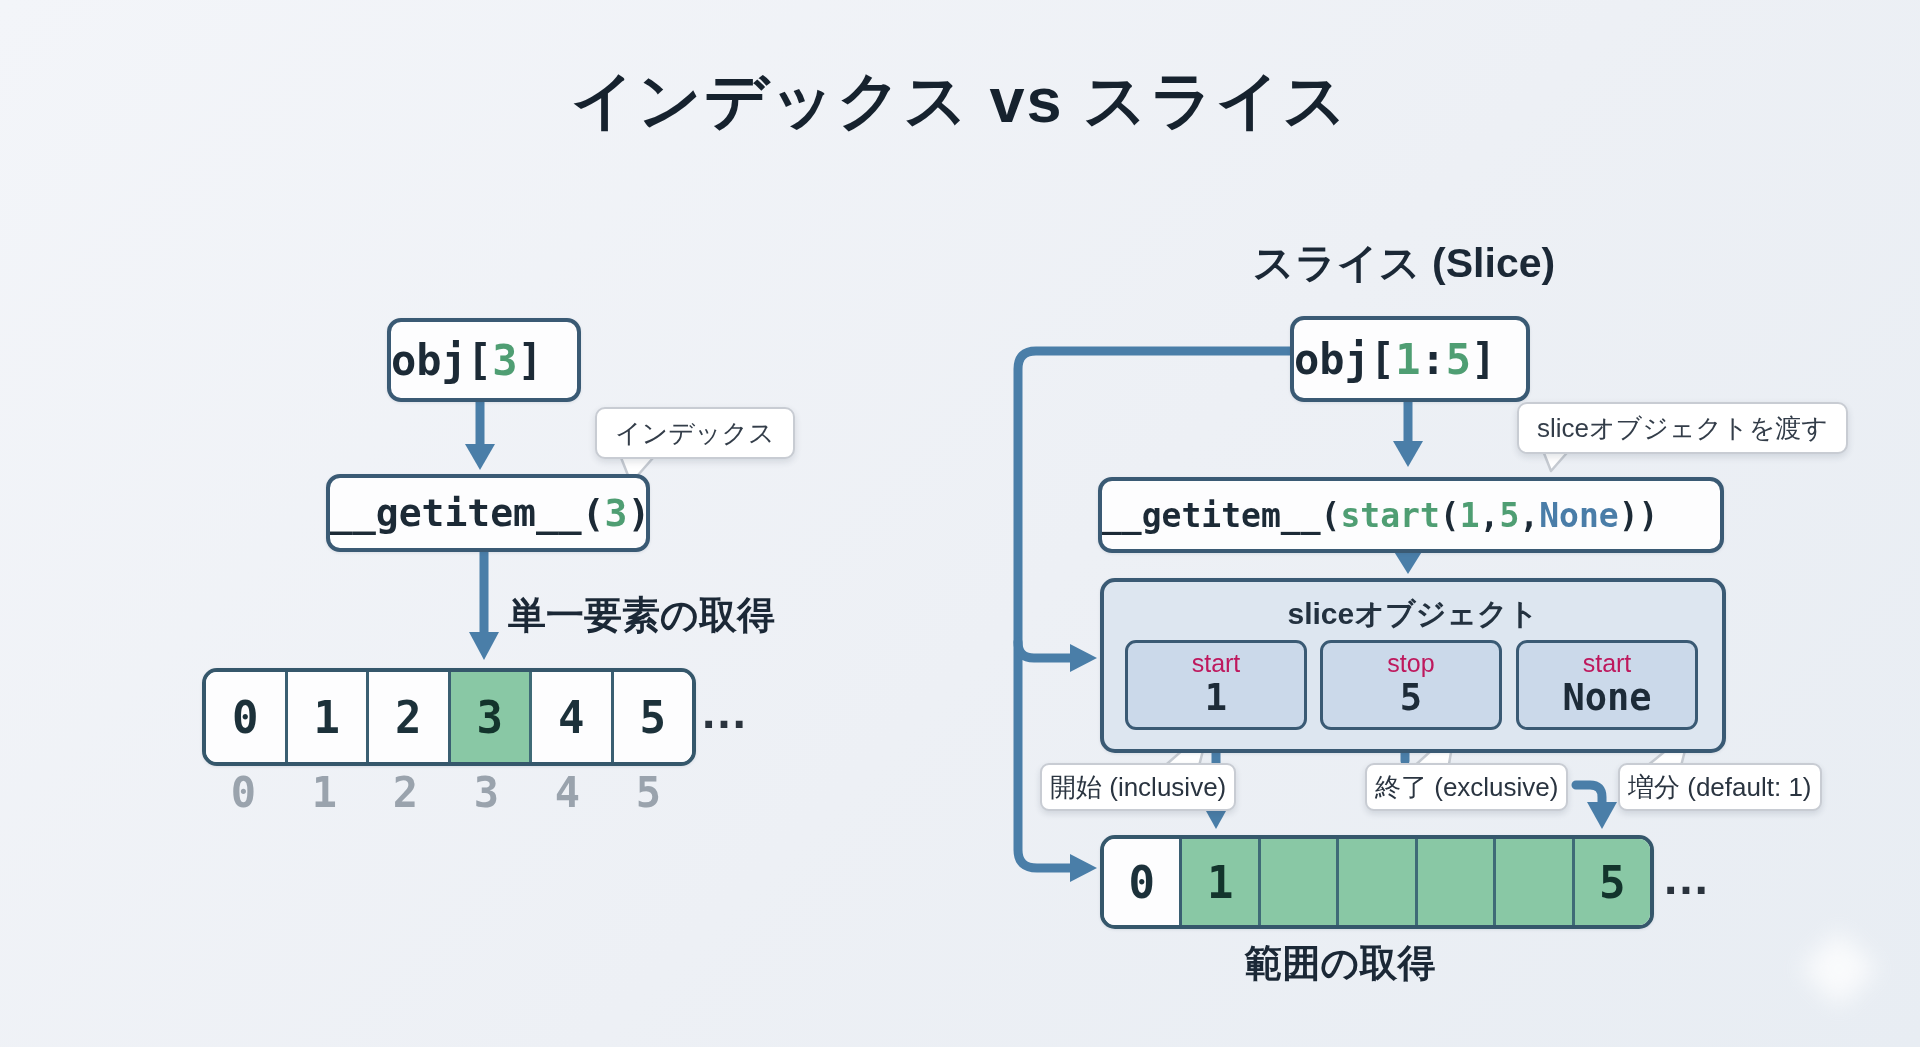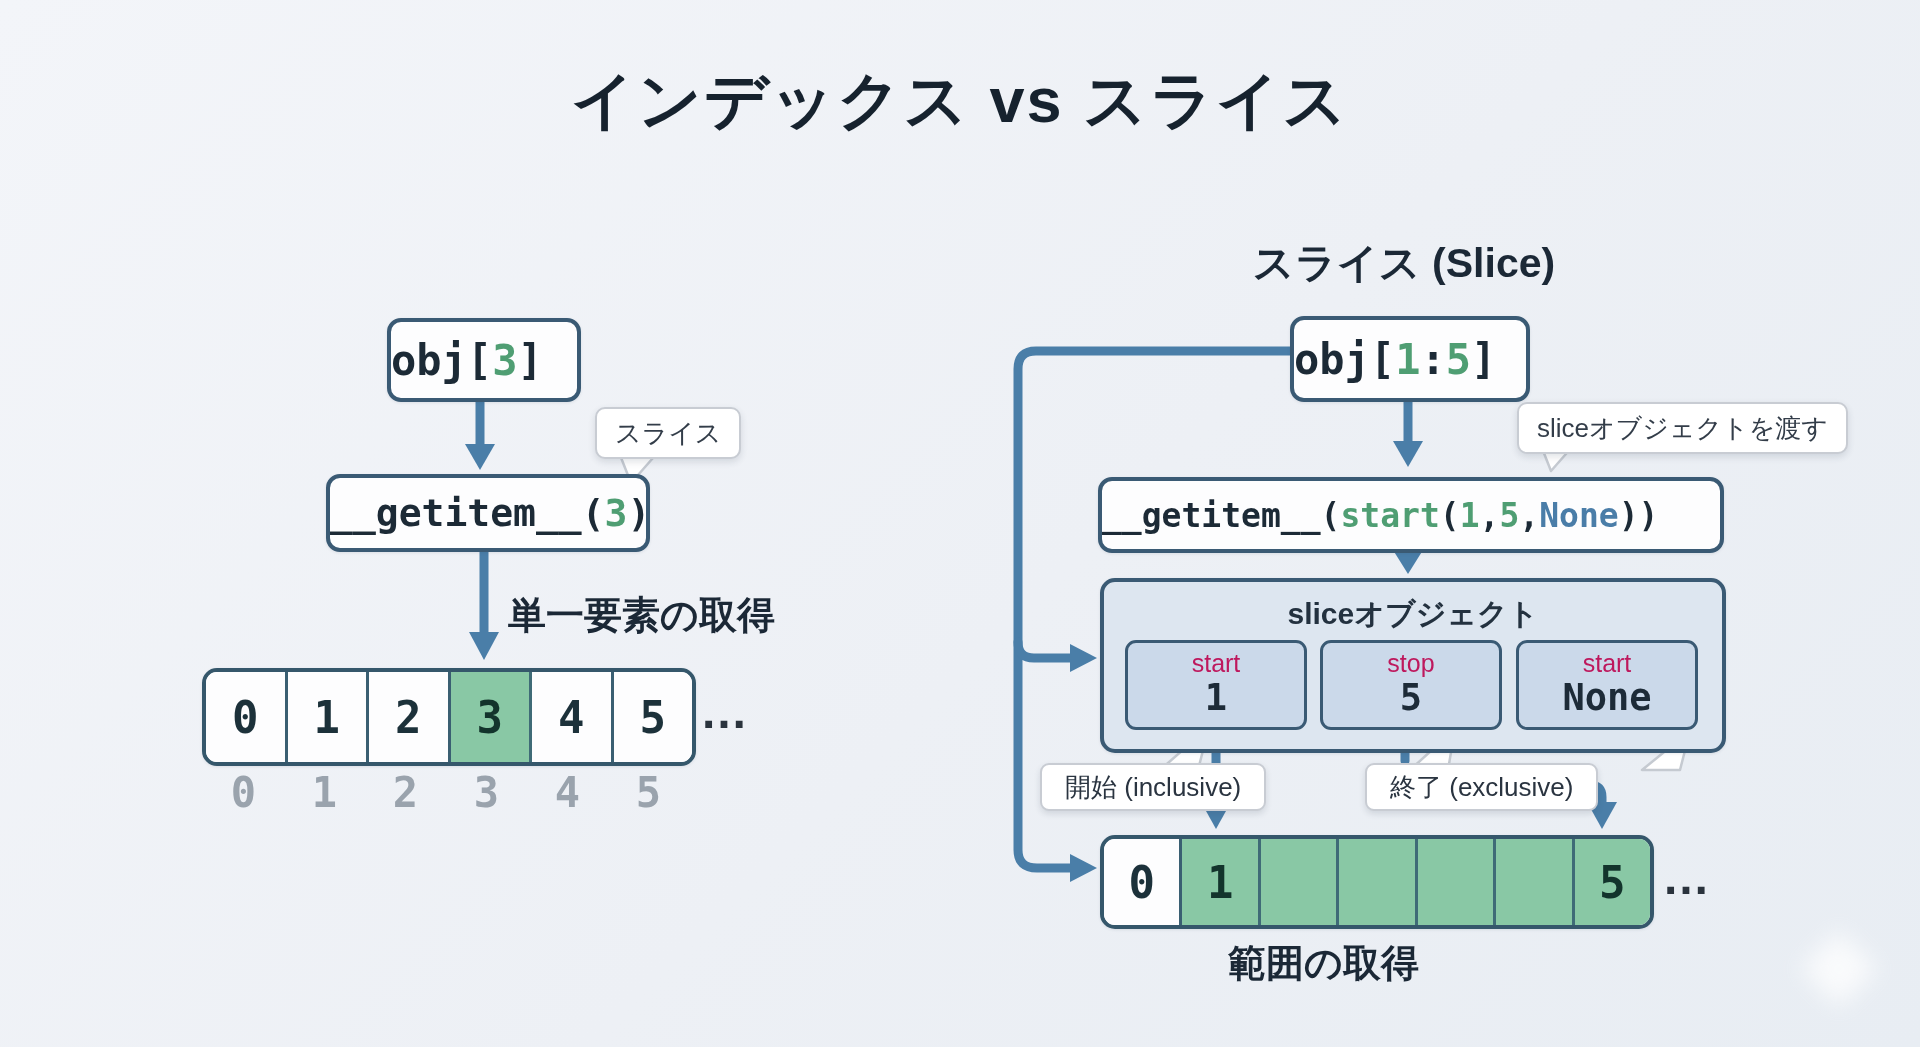--- a/index.html
+++ b/index.html
@@ -69,21 +69,21 @@
     background:#cbd9ea;border:3.5px solid #3a5a74;border-radius:11px;
     display:flex;flex-direction:column;align-items:center;justify-content:center;
     box-sizing:border-box;
   }
   .field .flabel{font-size:25px;color:#be185d;line-height:1.1;}
   .field .fvalue{font-size:37px;font-weight:600;color:#1d2b38;line-height:1.15;font-family:"DejaVu Sans Mono","Liberation Mono",monospace;}
 
   .bubble{
     position:absolute;background:#ffffff;border:2px solid #c8ccd3;border-radius:9px;
     color:#2a3440;font-size:26px;display:flex;align-items:center;
-    white-space:nowrap;padding:0 23px;height:44px;
+    white-space:nowrap;padding:0 8px;height:44px;
     box-shadow:0 3px 6px rgba(40,55,75,.14);z-index:3;
   }
 
   svg.overlay{position:absolute;left:0;top:0;z-index:1;}
   .sparkle{
     left:1812px;top:942px;width:54px;height:54px;background:#ffffff;
     transform:rotate(45deg);filter:blur(11px);opacity:.75;z-index:0;
   }
 </style>
 </head>
@@ -135,21 +135,21 @@
 
   <div class="abs page-title">インデックス vs スライス</div>
 
 
   <div class="abs codebox mono" style="left:387px;top:318px;width:186px;height:76px;font-size:42px;">
     <span>obj[</span>
       <span class="g">3</span>
       <span>]</span>
   </div>
 
-  <div class="abs tooltip" style="left:595px;top:407px;height:48px;">スライス</div>
+  <div class="abs tooltip" style="left:595px;top:407px;height:48px;">インデックス</div>
 
   <div class="abs codebox mono" style="left:326px;top:474px;width:316px;height:70px;font-size:38px;">
     <span>__getitem__(</span>
       <span class="g">3</span>
       <span>)</span>
   </div>
 
   <div class="abs flow-label" style="left:508px;top:590px;">単一要素の取得</div>
 
   <div class="abs array mono" style="left:202px;top:668px;width:486px;height:90px;">
@@ -202,28 +202,29 @@
       <div class="fvalue">5</div>
     </div>
     <div class="field" style="left:412px;">
       <div class="flabel">start</div>
       <div class="fvalue">None</div>
     </div>
   </div>
 
   <div class="bubble" style="left:1040px;top:763px;">開始 (inclusive)</div>
   <div class="bubble" style="left:1365px;top:763px;">終了 (exclusive)</div>
+  <div class="bubble" style="left:1618px;top:763px;">増分 (default: 1)</div>
 
   <div class="abs array mono" style="left:1100px;top:835px;width:546px;height:86px;">
     <div class="cell" style="width:78px;">0</div>
     <div class="cell hl-green" style="width:78px;">1</div>
     <div class="cell hl-green" style="width:78px;"></div>
     <div class="cell hl-green" style="width:78px;"></div>
     <div class="cell hl-green" style="width:78px;"></div>
     <div class="cell hl-green" style="width:78px;"></div>
     <div class="cell hl-green" style="width:78px;">5</div>
   </div>
 
   <div class="abs ellipsis" style="left:1662px;top:850px;">…</div>
 
-  <div class="abs flow-label" style="left:1228px;top:938px;width:300px;text-align:left;">範囲の取得</div>
+  <div class="abs flow-label" style="left:1190px;top:938px;width:300px;text-align:center;">範囲の取得</div>
 
 </div>
 
 </body></html>

